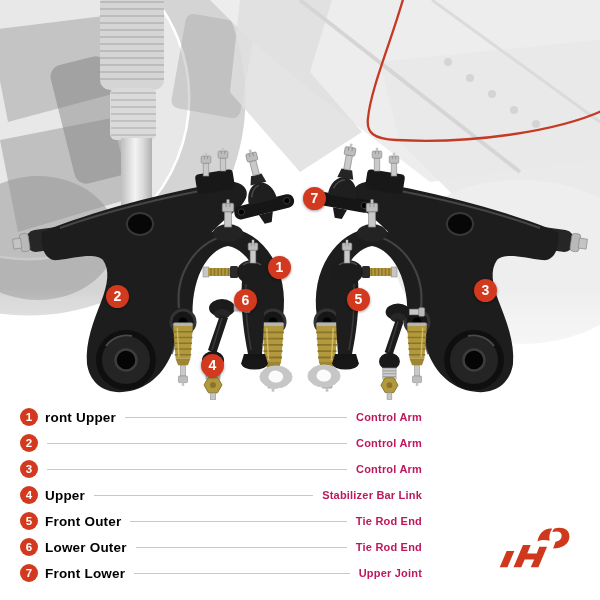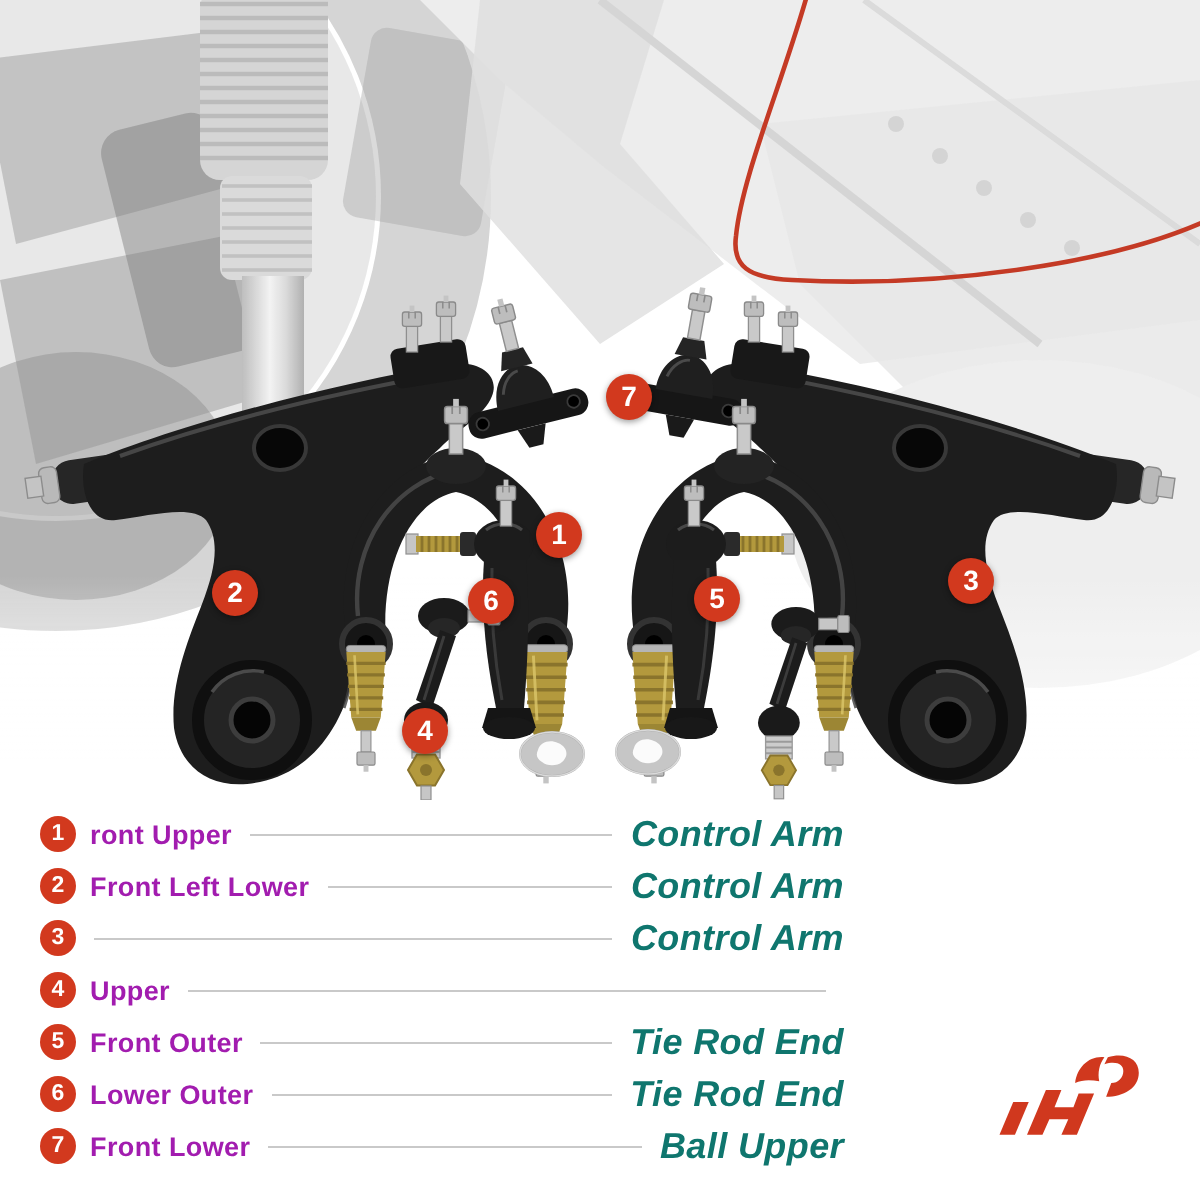--- a/index.html
+++ b/index.html
@@ -11,23 +11,23 @@
           color:#fff;font-weight:700;font-size:14px;line-height:23px;text-align:center;
           box-shadow:0 1px 3px rgba(0,0,0,.4);}
   .b1{left:268px;top:256px}.b2{left:106px;top:285px}.b3{left:474px;top:279px}
   .b4{left:201px;top:354px}.b5{left:347px;top:288px}.b6{left:234px;top:289px}
   .b7{left:303px;top:187px}
   
   .legend{position:absolute;left:20px;top:404px;width:402px;}
   .lrow{height:26px;display:flex;align-items:center;}
   .lbadge{flex:0 0 auto;width:18px;height:18px;border-radius:50%;background:#d2391e;color:#fff;
           font-weight:700;font-size:11.5px;line-height:18px;text-align:center;}
-  .llabel{margin-left:7px;font-size:13.5px;font-weight:700;color:#a21caf;white-space:nowrap;letter-spacing:.2px;}
+  .llabel{margin-left:7px;font-size:13.5px;font-weight:700;color:#000000;white-space:nowrap;letter-spacing:.2px;}
   .lead{flex:1 1 auto;min-width:8px;height:0;border-top:1.4px solid #c9c9c9;margin:0 9px;}
-  .rlabel{font-size:18px;font-weight:700;color:#0f766e;white-space:nowrap;letter-spacing:.2px;font-style:italic;}
+  .rlabel{font-size:11px;font-weight:700;color:#be185d;white-space:nowrap;letter-spacing:.2px;}
   .brand{position:absolute;left:492px;top:522px;width:86px;height:58px;}
 </style>
 </head>
 <body>
 
 <div class="stage">
 
   <svg class="photo" viewBox="0 0 600 400">
     <defs>
       <linearGradient id="fadeWhite" x1="0" y1="0" x2="0" y2="1">
@@ -228,51 +228,51 @@
 
   <div class="legend">
     <div class="lrow">
       <span class="lbadge">1</span>
       <span class="llabel">ront Upper</span>
       <span class="lead"></span>
       <span class="rlabel">Control Arm</span>
     </div>
     <div class="lrow">
       <span class="lbadge">2</span>
-      <span class="llabel">Front Left Lower</span>
       <span class="lead"></span>
       <span class="rlabel">Control Arm</span>
     </div>
     <div class="lrow">
       <span class="lbadge">3</span>
       <span class="lead"></span>
       <span class="rlabel">Control Arm</span>
     </div>
     <div class="lrow">
       <span class="lbadge">4</span>
       <span class="llabel">Upper</span>
       <span class="lead"></span>
+      <span class="rlabel">Stabilizer Bar Link</span>
     </div>
     <div class="lrow">
       <span class="lbadge">5</span>
       <span class="llabel">Front Outer</span>
       <span class="lead"></span>
       <span class="rlabel">Tie Rod End</span>
     </div>
     <div class="lrow">
       <span class="lbadge">6</span>
       <span class="llabel">Lower Outer</span>
       <span class="lead"></span>
       <span class="rlabel">Tie Rod End</span>
     </div>
     <div class="lrow">
       <span class="lbadge">7</span>
       <span class="llabel">Front Lower</span>
       <span class="lead"></span>
-      <span class="rlabel">Ball Upper</span>
+      <span class="rlabel">Upper Joint</span>
     </div>
   </div>
 
   <svg class="brand" viewBox="0 0 100 66">
     <g fill="#d0381e">
       <path d="M17,33 L26,33 L18,52 L9,52 Z"></path>
       <path d="M36,26 L45,26 L41,36 L52,36 L55,28 L64,28 L54,52 L45,52 L49,43 L38,43 L34,52 L25,52 Z"></path>
       <path d="M53,22 C54,13 61,6 70,7 C67,11 66,16 67,21 C62,20 57,20 53,22 Z"></path>
       <path d="M72,7 C82,4 90,8 90,16 C90,25 81,30 71,30 L74,22 C78,22 81,19 81,15 C81,11 77,9 70,11 Z"></path>
     </g>

